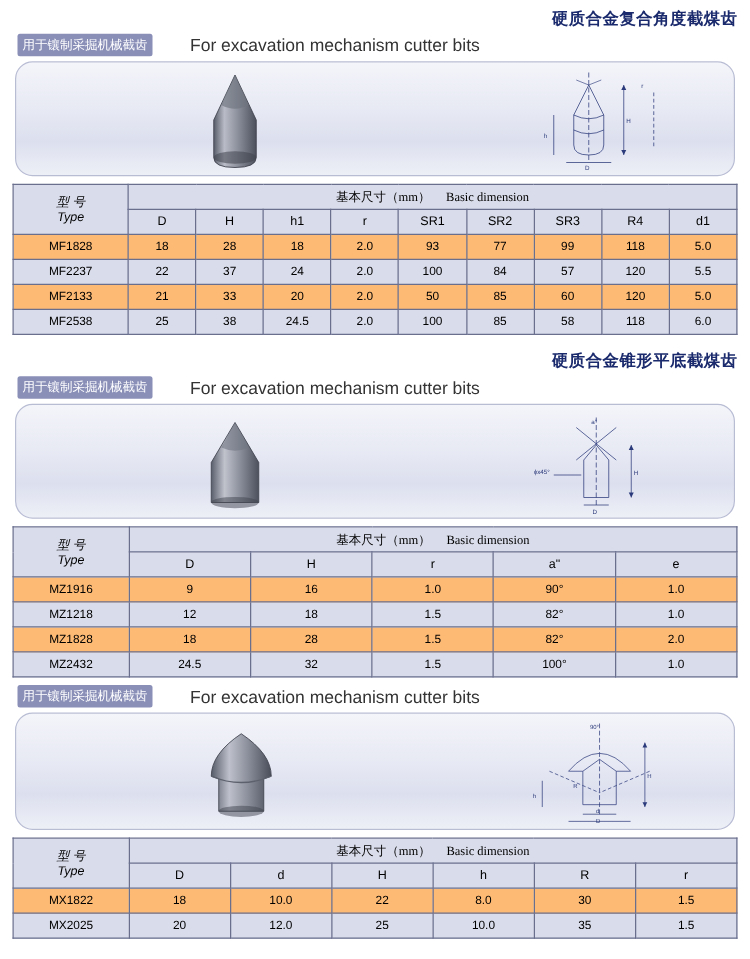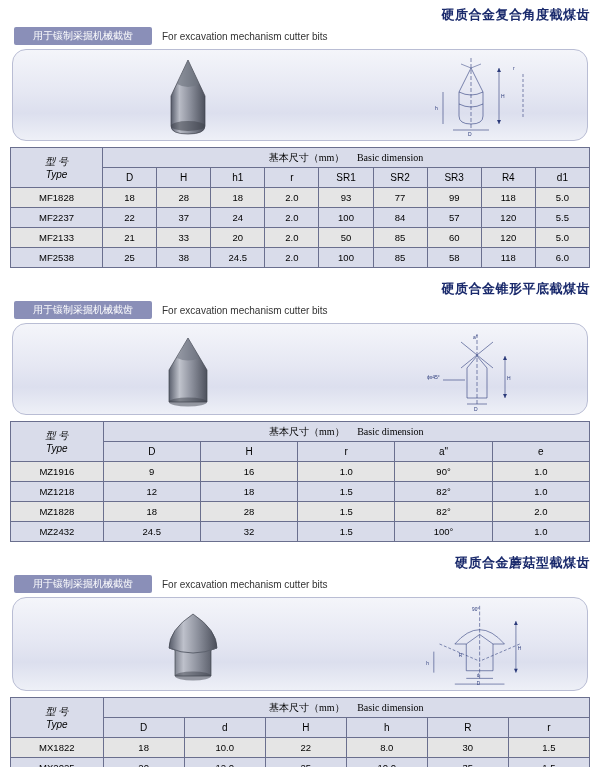--- a/index.html
+++ b/index.html
@@ -34,28 +34,29 @@
   .sub-row {
     display: flex;
     align-items: center;
     margin: 0 0 4px 4px;
     gap: 10px;
   }
   .sub-cn {
     font-size: 10px;
     color: #ffffff;
     background: #8a8fb8;
-    padding: 2px 19px;
+    padding: 2px 4px;
     border-radius: 2px;
     white-space: nowrap;
   }
   .sub-en {
-    font-size: 10px;
+    font-size: 14px;
     color: #333;
     white-space: nowrap;
+    margin-left: 20px;
   }
   .photo-band {
     position: relative;
     height: 90px;
     margin: 0 2px 6px 2px;
     border: 1px solid #b9bdd4;
     border-radius: 14px;
     background: linear-gradient(180deg, #f4f5fa 0%, #e6e8f3 45%, #dcdfee 70%, #eef0f7 100%);
     overflow: hidden;
   }
@@ -97,21 +98,21 @@
   .dim-head {
     font-size: 10.5px;
     font-weight: bold;
     font-family: Liberation Serif, serif;
   }
   tr.alt td {
     background: #d9dcea;
     margin-top: 12px;
   }
   tr.plain td {
-    background: #e5e5e5;
+    background: #fdba74;
   }
   td.model {
     font-size: 9.5px;
   }
   .spacer { height: 6px; }
 </style>
 </head>
 <body>
 
 <div class="page">
@@ -359,21 +360,20 @@
           <td>100°</td>
           <td>1.0</td>
         </tr>
       </tbody>
     </table>
   </div>
 
   <div class="spacer"></div>
 
   <div class="section">
-    <div class="sec-title">硬质合金蘑菇型截煤齿</div>
     <div class="sub-row">
       <span class="sub-cn">用于镶制采掘机械截齿</span>
       <span class="sub-en">For excavation mechanism cutter bits</span>
     </div>
 
     <div class="photo-band tall">
       <svg class="tool" width="120" height="88" viewBox="0 0 120 88">
         <defs>
           <linearGradient id="g3" x1="0" y1="0" x2="1" y2="0">
             <stop offset="0%" stop-color="#565b69"></stop>

